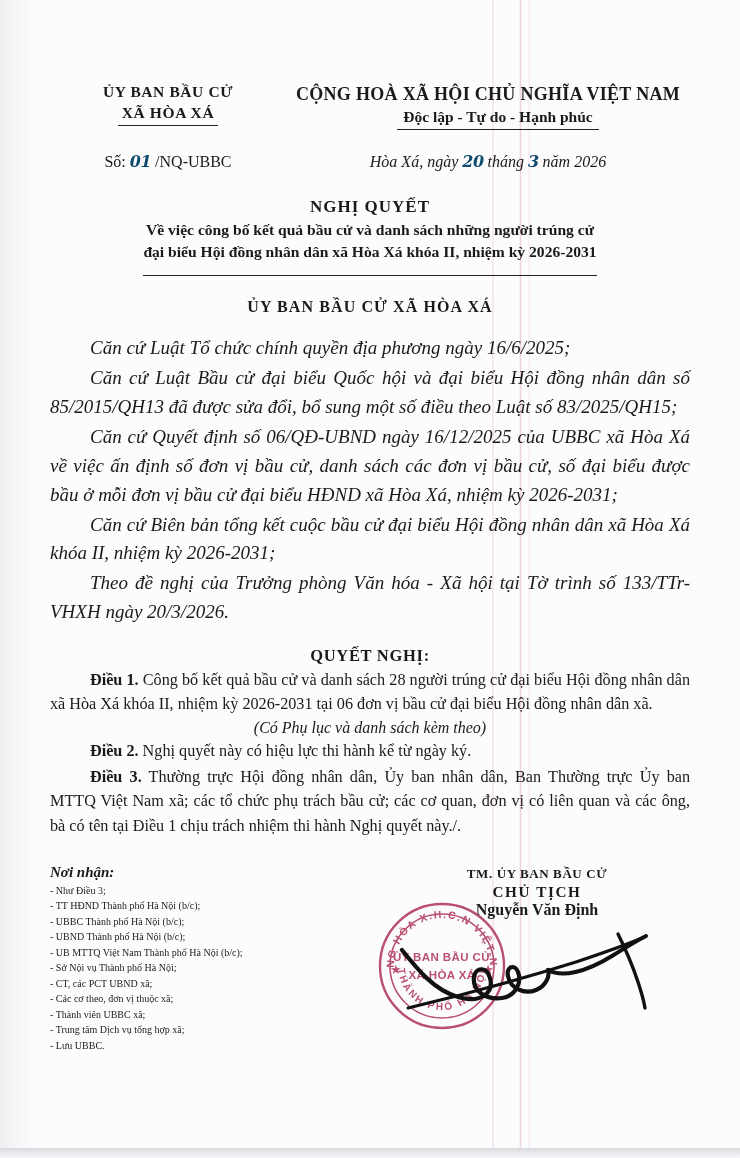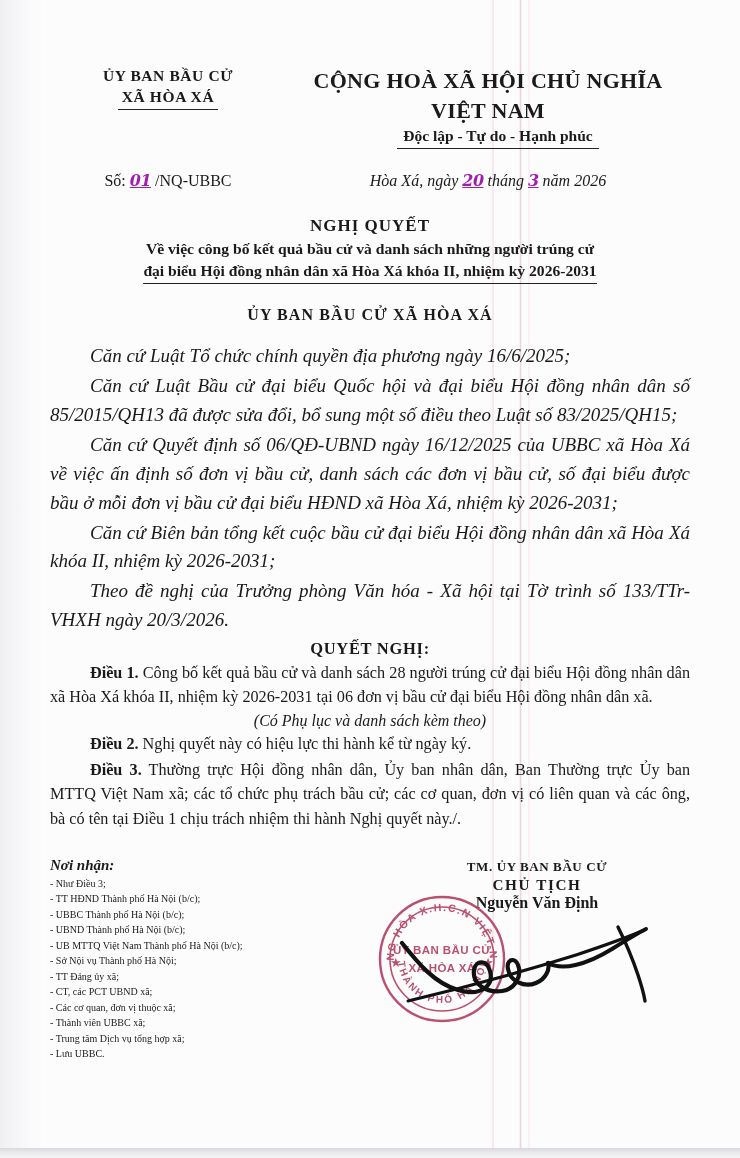--- a/index.html
+++ b/index.html
@@ -37,21 +37,21 @@
   .scan-line.c { left: 528px; width: 2px; background: linear-gradient(90deg, rgba(243,226,238,0), rgba(238,214,232,.6), rgba(243,226,238,0)); }
   .bottom-edge {
     position: absolute;
     left: 0; top: 1148px;
     width: 740px; height: 10px;
     background: linear-gradient(180deg, #d9d8dd 0%, #e9e8ed 45%, #f6f6f8 100%);
   }
 
   .sheet {
     position: absolute;
-    left: 0; top: 0;
+    left: 0; top: 16px;
     width: 740px;
   }
 
   
   .header {
     display: flex;
     padding: 66px 50px 0 50px;
   }
   .hdr-left {
     width: 236px;
@@ -67,21 +67,21 @@
     letter-spacing: .6px;
     line-height: 1.35;
   }
   .org-name .ln2 {
     display: inline-block;
     border-bottom: 1.6px solid #222;
     padding: 0 4px 1px 4px;
   }
   .nation {
     font-weight: bold;
-    font-size: 22px;
+    font-size: 18px;
     letter-spacing: .3px;
     line-height: 1.35;
   }
   .motto {
     font-weight: bold;
     font-size: 15.5px;
     line-height: 1.4;
   }
   .motto span {
     display: inline-block;
@@ -99,26 +99,25 @@
     text-align: center;
     font-size: 16px;
   }
   .numline .right {
     flex: 1;
     text-align: center;
     font-size: 16px;
     font-style: italic;
   }
   .ink {
-    color: #a21caf;
+    color: #0c4a6e;
     font-family: "DejaVu Serif", serif;
     font-style: italic;
     font-weight: bold;
     letter-spacing: -0.5px;
-    text-decoration: underline;
   }
 
   
   .title-block {
     margin-top: 26px;
     text-align: center;
   }
   .title-main {
     font-weight: bold;
     font-size: 17px;
@@ -127,21 +126,21 @@
   .title-sub {
     font-weight: bold;
     font-size: 15.6px;
     line-height: 1.42;
     margin-top: 2px;
     padding: 0 60px;
   }
   .title-sub .uline {
     display: inline-block;
     border-bottom: 1.6px solid #222;
-    padding-bottom: 1px;
+    padding-bottom: 12px;
   }
   .issuer {
     margin-top: 22px;
     text-align: center;
     font-weight: bold;
     font-size: 16px;
     letter-spacing: 1.1px;
   }
 
   
@@ -155,21 +154,21 @@
     line-height: 1.52;
     text-align: justify;
     text-indent: 40px;
     margin: 0 0 1px 0;
   }
   .resolve-head {
     text-align: center;
     font-weight: bold;
     font-size: 16.5px;
     letter-spacing: .7px;
-    margin-top: 4px;
+    margin-top: 19px;
   }
   .article {
     font-size: 16.2px;
     line-height: 1.5;
     text-align: justify;
     text-indent: 40px;
     margin: 2px 0 0 0;
   }
   .article b { font-weight: bold; }
   .annex-note {
@@ -320,23 +319,22 @@
 
       <div class="recipients">
         <div class="rcp-title">Nơi nhận:</div>
         <ul>
           <li>- Như Điều 3;</li>
           <li>- TT HĐND Thành phố Hà Nội (b/c);</li>
           <li>- UBBC Thành phố Hà Nội (b/c);</li>
           <li>- UBND Thành phố Hà Nội (b/c);</li>
           <li>- UB MTTQ Việt Nam Thành phố Hà Nội (b/c);</li>
           <li>- Sở Nội vụ Thành phố Hà Nội;</li>
-          <li>- TT Đảng ủy xã;</li>
           <li>- CT, các PCT UBND xã;</li>
-          <li>- Các cơ quan, đơn vị thuộc xã;</li>
+          <li>- Các cơ theo, đơn vị thuộc xã;</li>
           <li>- Thành viên UBBC xã;</li>
           <li>- Trung tâm Dịch vụ tổng hợp xã;</li>
           <li>- Lưu UBBC.</li>
         </ul>
       </div>
 
       <div class="signature">
         <div class="sig-role1">TM. ỦY BAN BẦU CỬ</div>
         <div class="sig-role2">CHỦ TỊCH</div>
 

